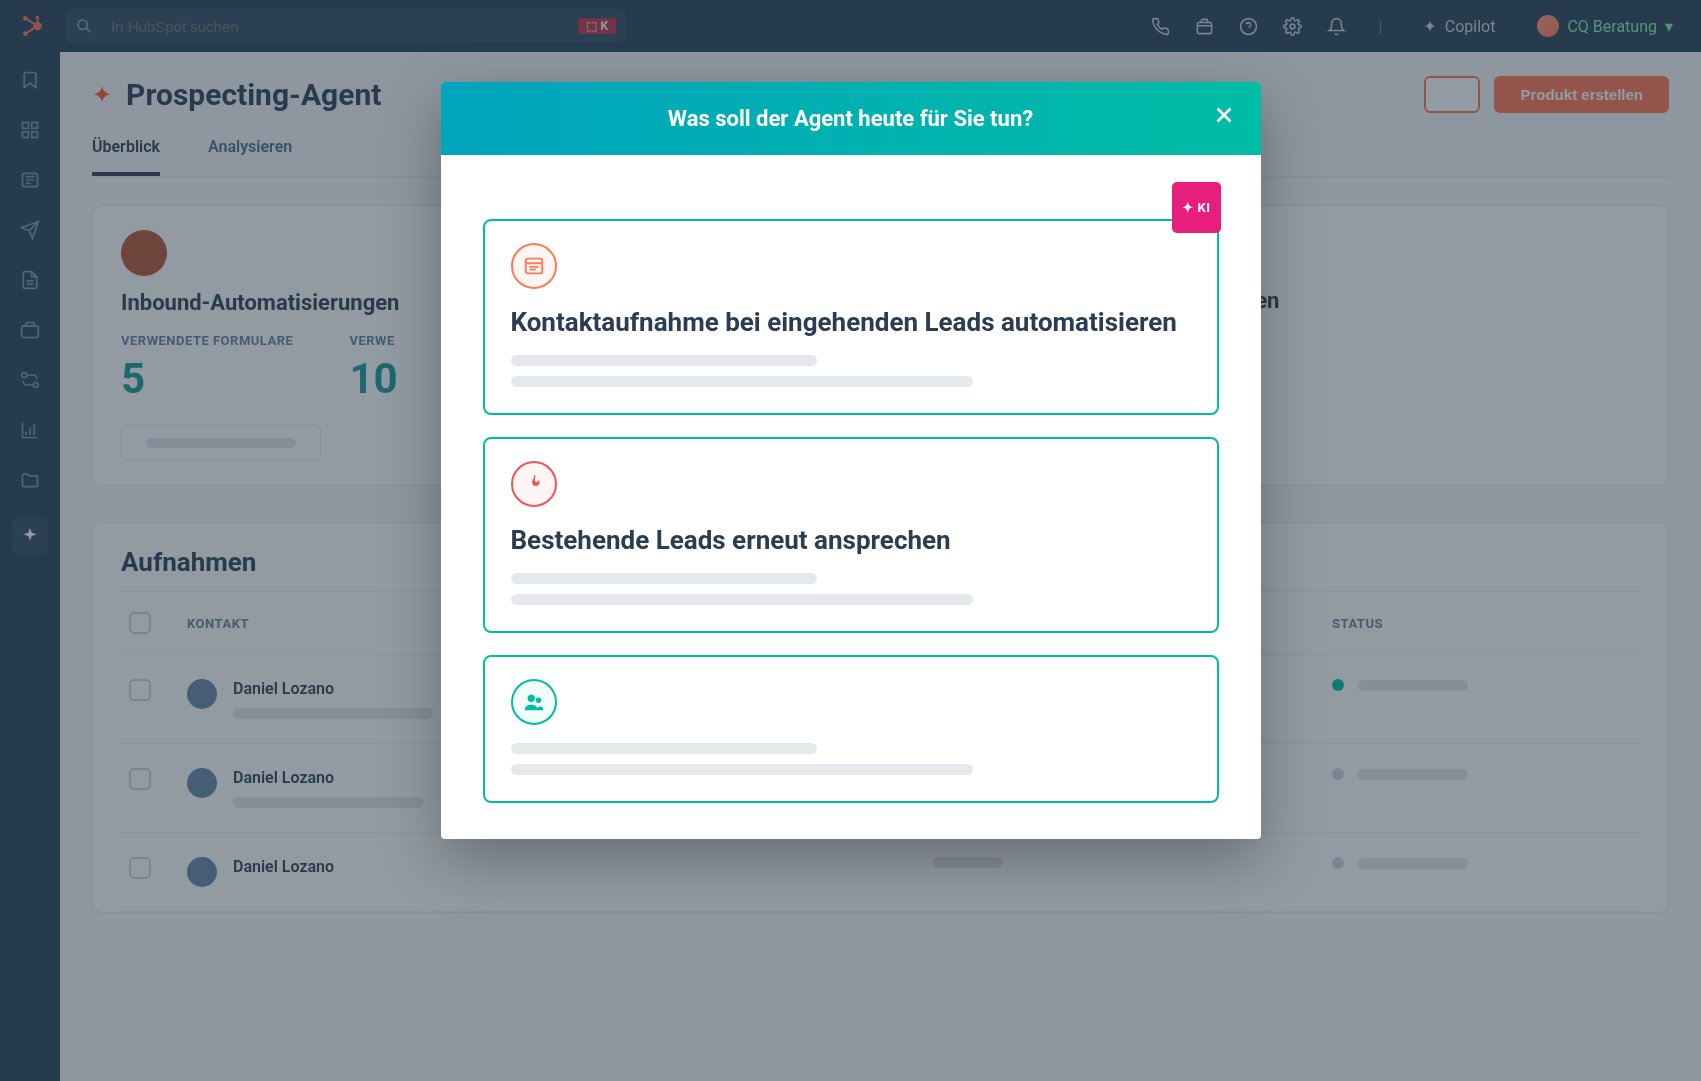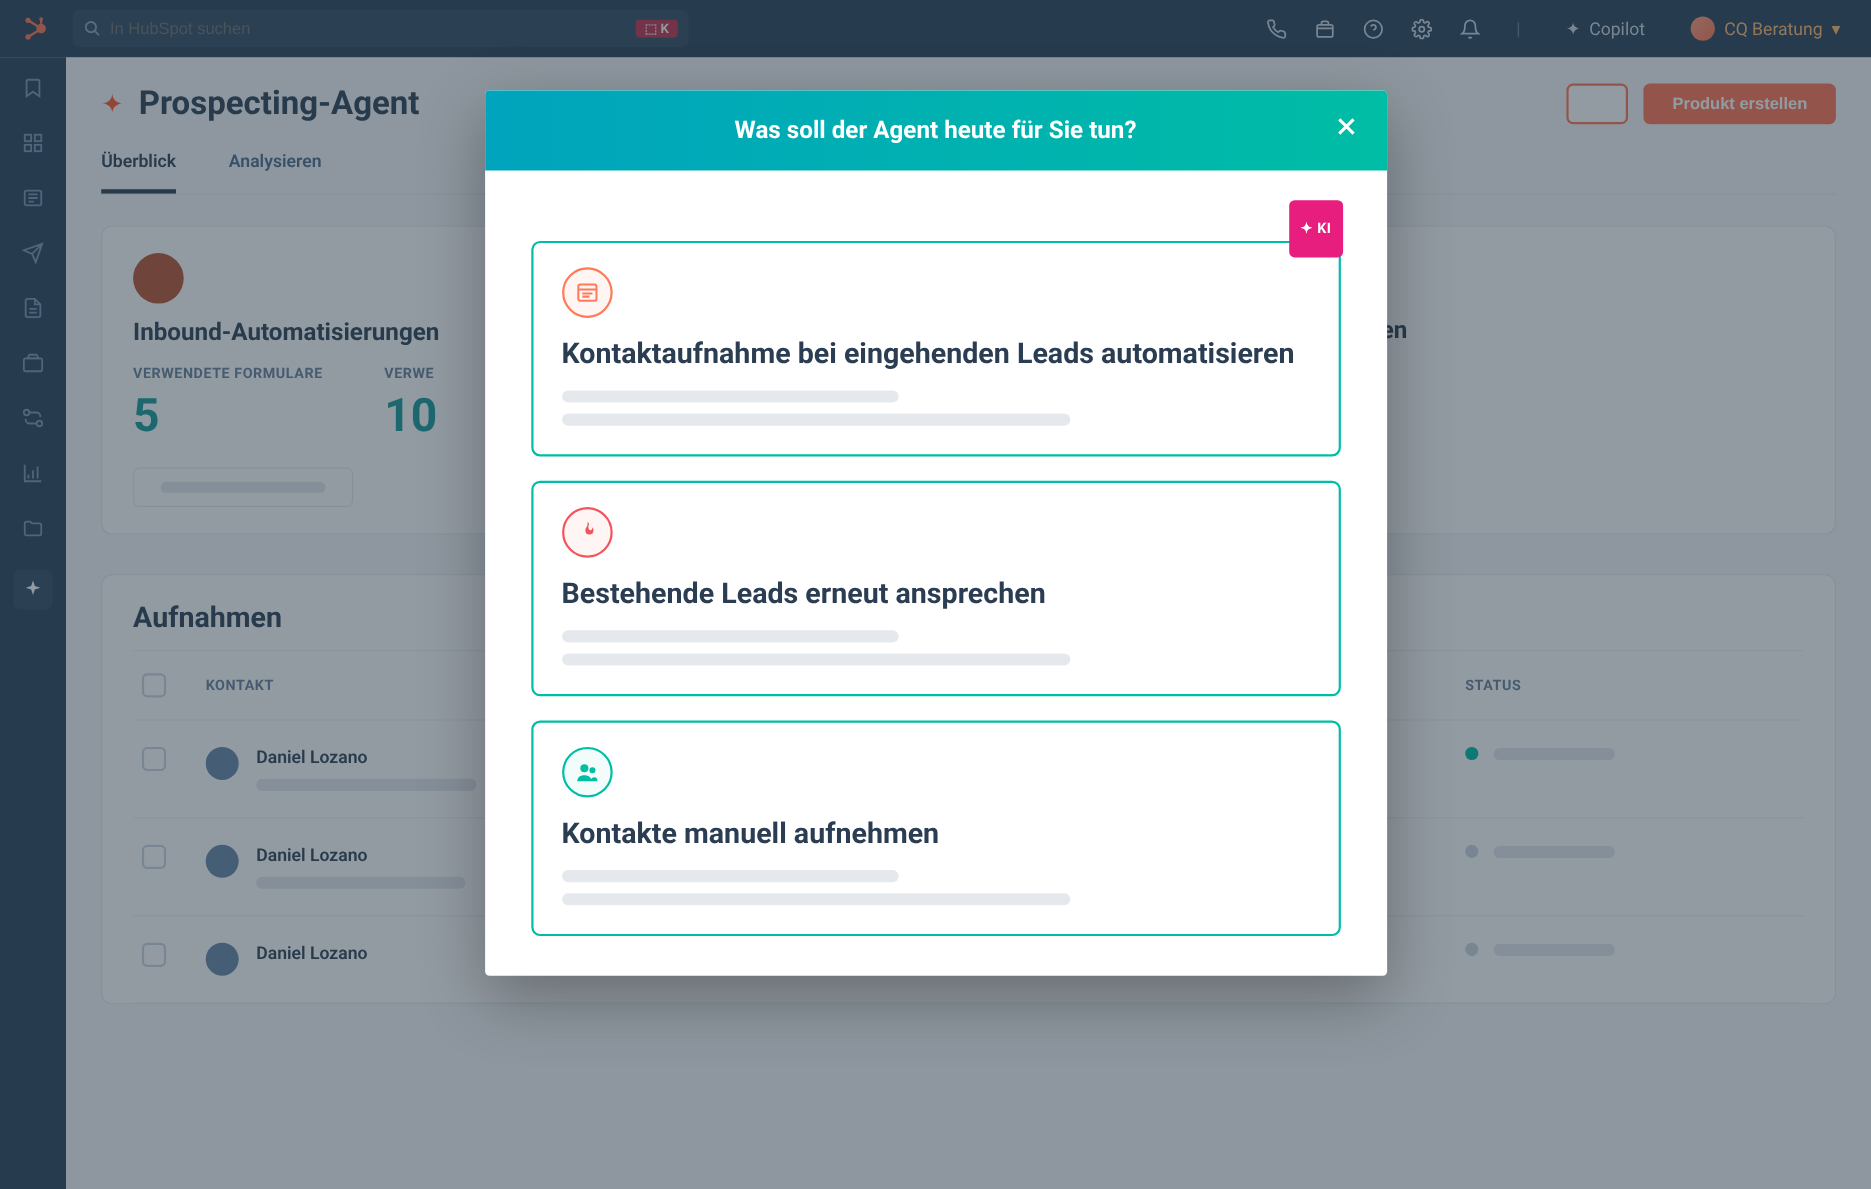--- a/index.html
+++ b/index.html
@@ -23,34 +23,34 @@
     gap: 20px;
   }
   .hubspot-logo {
     width: 28px; height: 28px; flex-shrink: 0;
     display: flex; align-items: center; justify-content: center;
   }
   .search-wrap {
     display: flex; align-items: center;
     background: #3a5169; border-radius: 6px;
     padding: 6px 10px; width: 560px; height: 34px;
-    gap: 8px;
+    gap: 19px;
   }
   .search-wrap input {
     background: transparent; border: 0; outline: none;
     color: #cbd6e2; flex: 1; font-size: 15px;
   }
   .search-kbd {
     background: #c13b55; color: #fff;
     padding: 1px 8px; border-radius: 3px; font-size: 12px; font-weight: 600;
   }
   .topbar-right { margin-left: auto; display: flex; align-items: center; gap: 22px; }
   .topbar-icon { width: 22px; height: 22px; display: flex; align-items:center; justify-content:center; color:#cbd6e2; cursor:pointer; }
   .copilot-btn { display:flex; align-items:center; gap:8px; color:#cbd6e2; cursor:pointer; padding:6px 10px; border-radius:6px; }
-  .account-btn { display:flex; align-items:center; gap:8px; color:#fdba74; cursor:pointer; padding:6px 10px; }
+  .account-btn { display:flex; align-items:center; gap:8px; color:#86efac; cursor:pointer; padding:6px 10px; }
   .avatar-dot { width:22px; height:22px; border-radius:50%; background:linear-gradient(135deg,#ff9e7d,#ff7a59); }
 
   
   .left-rail {
     position:absolute; left:0; top:52px; bottom:0; width:60px;
     background:#2e475d; display:flex; flex-direction:column; align-items:center;
     padding-top:16px; gap:26px;
   }
   .rail-icon { width:24px; height:24px; color:#7c98b6; cursor:pointer; display:flex; align-items:center; justify-content:center; }
   .rail-icon.active { background:#3a5169; border-radius:6px; padding:6px; width:36px; height:36px; color:#fff; }
@@ -408,19 +408,18 @@
       </div>
 
       <div class="option">
         <div class="opt-icon teal">
           <svg width="22" height="22" viewBox="0 0 24 24" fill="currentColor">
               <circle cx="9" cy="8" r="4"></circle>
               <circle cx="17" cy="10" r="3"></circle>
               <path d="M2 21c0-4 3-6 7-6s7 2 7 6zM15 21c0-3 2-4 4-4s3 1 3 4z"></path>
             </svg>
         </div>
-        <div class="opt-title">Kontakte manuell aufnehmen</div>
         <div class="opt-pl1"></div>
         <div class="opt-pl2"></div>
       </div>
     </div>
   </div>
 </div>
 
 </body></html>

